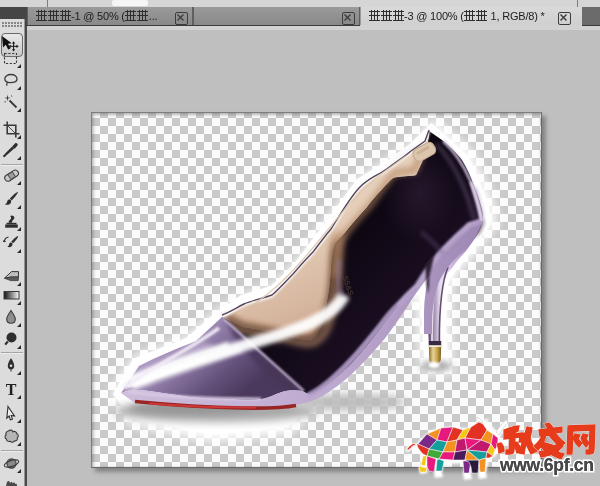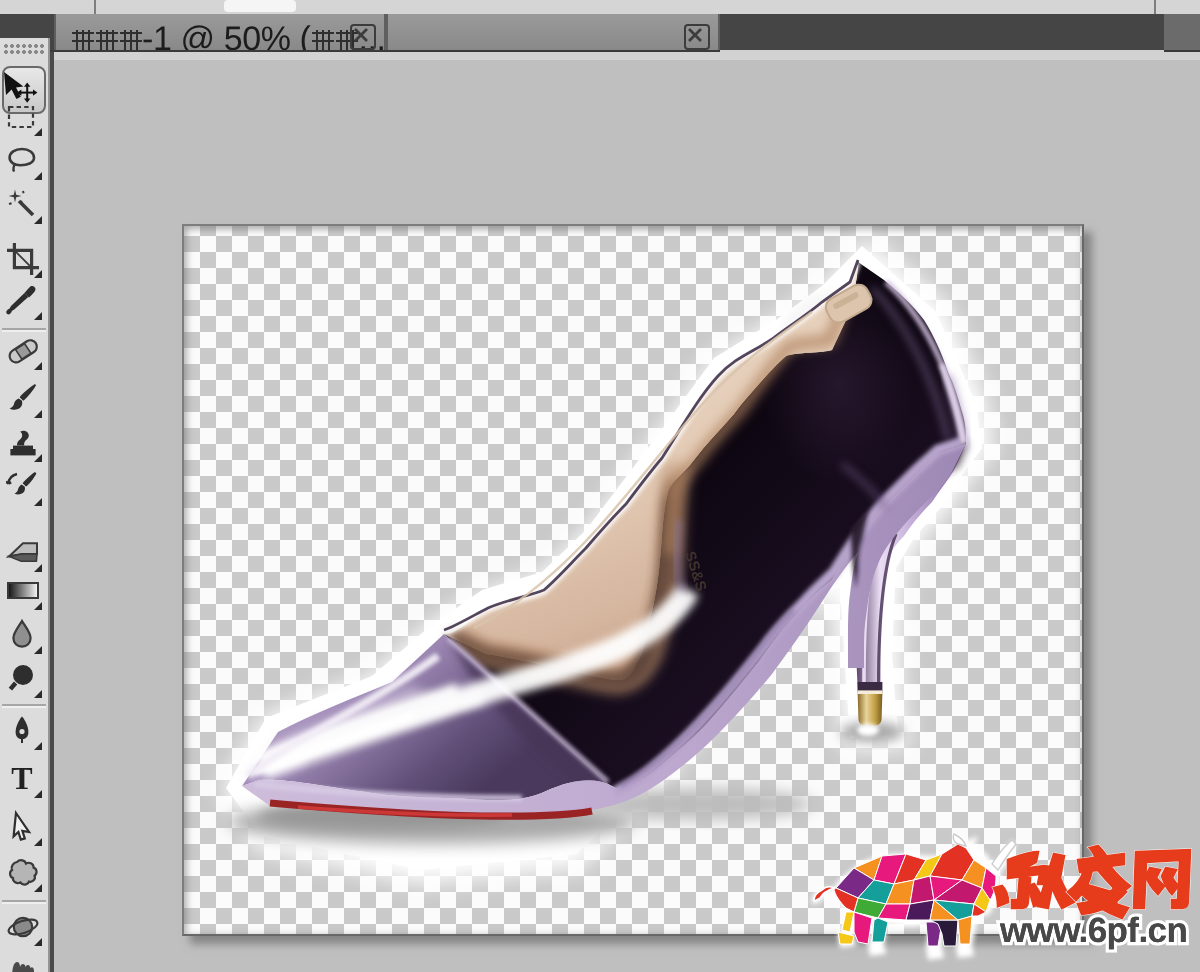--- a/index.html
+++ b/index.html
@@ -9,21 +9,21 @@
 
 #topstrip{left:0;top:0;width:600px;height:7px;background:#d5d5d5;}
 #topstrip .v1{left:47px;top:0;width:1px;height:7px;background:#7d7d7d;}
 #topstrip .v2{left:577px;top:0;width:1px;height:7px;background:#7d7d7d;}
 #topstrip .blob{left:112px;top:0;width:36px;height:6px;background:#f5f5f5;border-radius:2px;}
 
 #tabbar{left:0;top:7px;width:600px;height:19px;background:#454545;}
 .tab{position:absolute;top:0;height:19px;background:linear-gradient(#9a9a9a,#888888);
  border-left:1px solid #5f5f5f;border-right:1px solid #5f5f5f;
  font-size:12px;color:#1c1c1c;white-space:nowrap;overflow:hidden;}
-.tab .txt{position:absolute;left:7px;top:3.2px;height:13px;font-size:17px;letter-spacing:-0.2px;}
+.tab .txt{position:absolute;left:7px;top:3.2px;height:13px;font-size:11px;letter-spacing:-0.2px;}
 .tab.active{background:linear-gradient(#d9d9d9,#cfcfcf);border-left:1px solid #9a9a9a;border-right:1px solid #9a9a9a;}
 #tb-right{left:582px;top:0;width:18px;height:19px;background:#6b6b6b;}
 #tabline{left:0;top:25px;width:600px;height:1px;background:#3a3a3a;}
 #tabline2{left:0;top:26px;width:600px;height:4px;background:#d2d2d2;}
 #tabline3{left:360px;top:25px;width:222px;height:1px;background:#d2d2d2;}
 
 .cj{display:inline-block;width:11px;height:11px;margin:0 0.5px;vertical-align:-1px;
  background:
   linear-gradient(#2e2e2e,#2e2e2e) 0 1px/11px 1px no-repeat,
   linear-gradient(#2e2e2e,#2e2e2e) 0 5px/11px 1px no-repeat,
@@ -63,20 +63,28 @@
   <div class="tab" style="left:27px;width:164px;">
     <span class="txt"><span class="cj"></span><span class="cj"></span><span class="cj"></span>-1 @ 50% (<span class="cj"></span><span class="cj"></span>...</span>
     <span class="close" style="left:147px;">
         <svg width="7" height="7">
           <path d="M0.5 0.5 L6.5 6.5 M6.5 0.5 L0.5 6.5" stroke="#3c3c3c" stroke-width="1.4"></path>
         </svg>
       </span>
   </div>
   <div class="tab" style="left:193px;width:165px;">
     <span class="close" style="left:148px;">
+        <svg width="7" height="7">
+          <path d="M0.5 0.5 L6.5 6.5 M6.5 0.5 L0.5 6.5" stroke="#3c3c3c" stroke-width="1.4"></path>
+        </svg>
+      </span>
+  </div>
+  <div class="tab active" style="left:360px;width:221px;">
+    <span class="txt"><span class="cj"></span><span class="cj"></span><span class="cj"></span>-3 @ 100% (<span class="cj"></span><span class="cj"></span> 1, RGB/8) *</span>
+    <span class="close" style="left:197px;">
         <svg width="7" height="7">
           <path d="M0.5 0.5 L6.5 6.5 M6.5 0.5 L0.5 6.5" stroke="#3c3c3c" stroke-width="1.4"></path>
         </svg>
       </span>
   </div>
   <div class="abs" id="tb-right"></div>
 </div>
 <div class="abs" id="tabline"></div>
 <div class="abs" id="tabline2"></div>
 <div class="abs" id="tabline3"></div>

